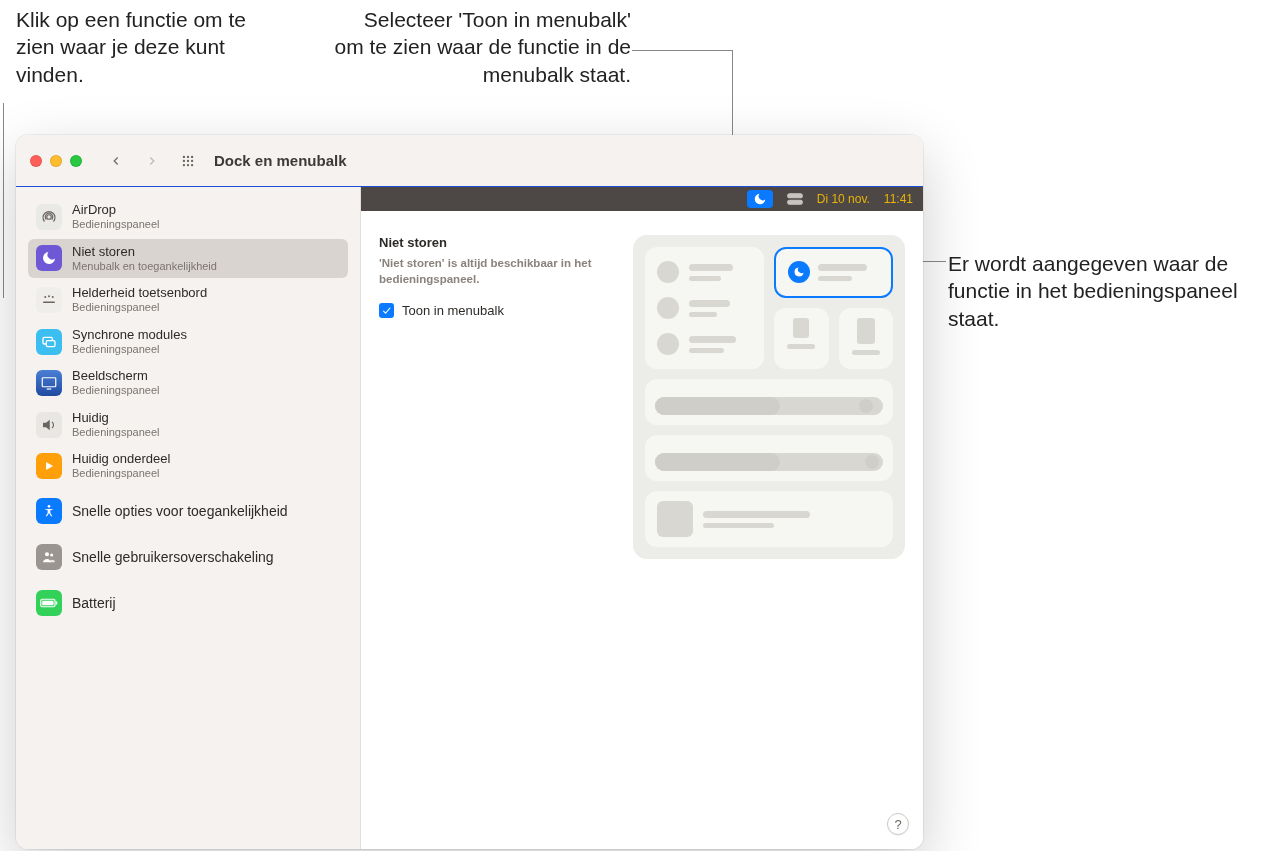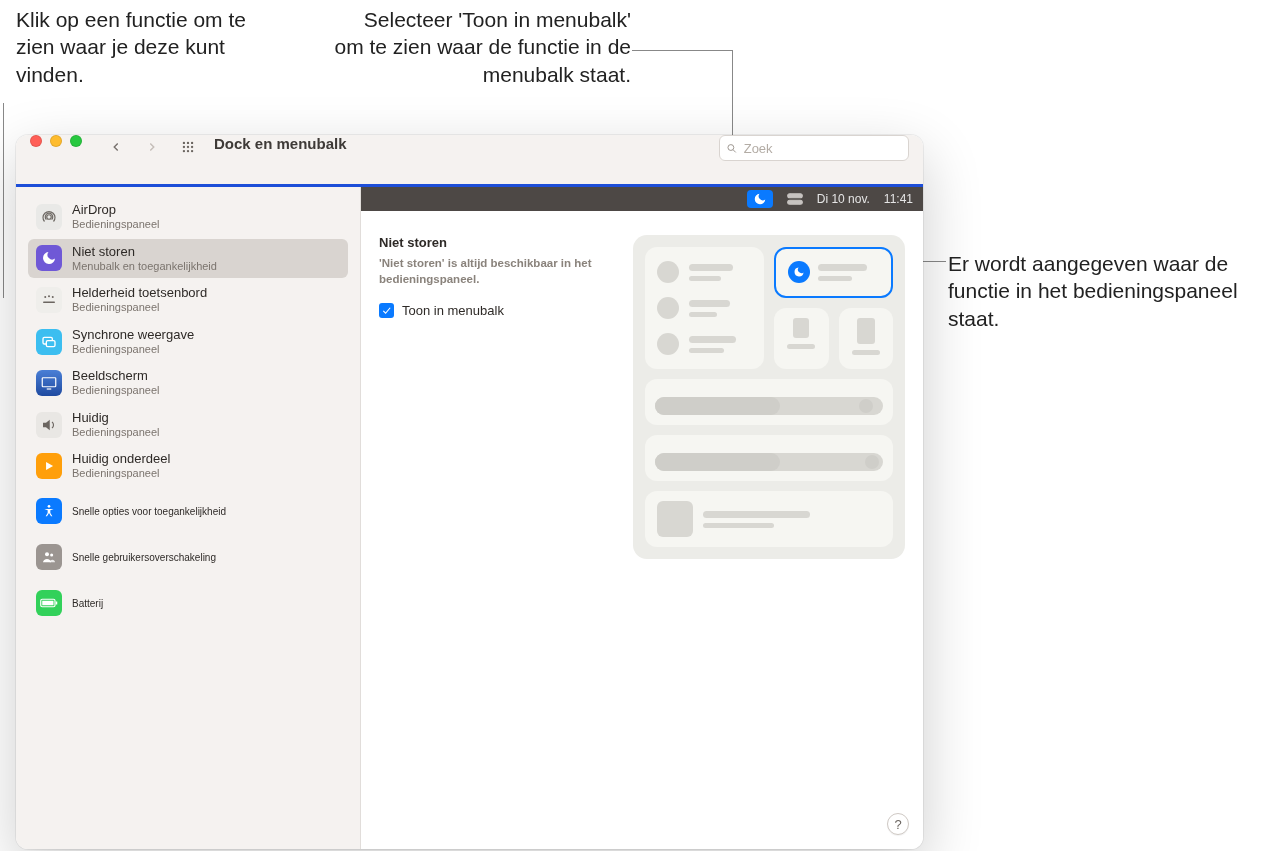--- a/index.html
+++ b/index.html
@@ -36,23 +36,24 @@
     background: #fff;
     box-shadow: 0 20px 60px rgba(0,0,0,0.20), 0 0 0 1px rgba(0,0,0,0.06);
     overflow: hidden;
     display: flex;
     flex-direction: column;
   }
 
   .titlebar {
     height: 52px;
     display: flex;
+    align-items: center;
     padding: 0 14px;
     background: #f5f2f0;
-    border-bottom: 3px solid #1d4ed8;
+    border-bottom: 1px solid #1d4ed8;
     gap: 8px;
   }
   .traffic {
     display: flex; gap: 8px; margin-right: 12px;
   }
   .traffic span {
     width: 12px; height: 12px; border-radius: 50%; display:block;
   }
   .tl-red { background:#ff5f57; border:0.5px solid rgba(0,0,0,0.1);}
   .tl-yellow { background:#febc2e; border:0.5px solid rgba(0,0,0,0.1);}
@@ -113,33 +114,33 @@
   .side-sub { font-size:11px; color:#7b746e; }
 
   .section-head {
     font-size:11px; color:#8e8780; padding:10px 8px 4px 8px;
   }
 
   .side-item-single {
     display:flex; align-items:center; gap:10px;
     padding:10px 8px; border-radius:6px;
   }
-  .side-item-single .side-title { font-size:10px; }
+  .side-item-single .side-title { font-size:14px; }
 
   
   .content {
     flex:1; background:#fff; position:relative; padding:0;
   }
 
   .mini-menubar {
     position:absolute; top:0; right:0; left:0; height:24px;
     background:#4d4845;
     display:flex; align-items:center; justify-content:flex-end;
     padding-right:10px; gap:14px;
-    color:#e5e5e5; font-size:12px;padding-left:8px;
+    color:#eab308; font-size:12px;padding-left:8px;
   }
   .mini-menubar .mb-icon { display:flex; align-items:center; justify-content:center; height:18px; }
   .mb-dnd {
     background:#0a7aff; border-radius:4px; padding:1px 6px; display:flex; align-items:center;
   }
   .mb-dnd svg { width:14px; height:14px; }
   .mb-cc svg { width:16px; height:14px; stroke:#c7c3c0; fill:#c7c3c0; }
 
   .content-inner {
     position:absolute; top:24px; left:0; right:0; bottom:0;
@@ -243,27 +244,20 @@
         <circle cx="5" cy="12" r="2"></circle>
           <circle cx="12" cy="12" r="2"></circle>
           <circle cx="19" cy="12" r="2"></circle>
         <circle cx="5" cy="19" r="2"></circle>
           <circle cx="12" cy="19" r="2"></circle>
           <circle cx="19" cy="19" r="2"></circle>
       </svg>
     </div>
     <div class="title">Dock en menubalk</div>
     <div class="spacer"></div>
-    <div class="search">
-      <svg viewBox="0 0 24 24" stroke-width="2">
-          <circle cx="10" cy="10" r="6"></circle>
-          <line x1="20" y1="20" x2="14.5" y2="14.5"></line>
-        </svg>
-      <input placeholder="Zoek" style="">
-    </div>
   </div>
 
   <div class="body">
 
     <div class="sidebar">
 
       <div class="side-item">
         <div class="side-icon" style="background:#e9e9e7;">
           <svg width="18" height="18" viewBox="0 0 24 24" fill="none" stroke="#6f6a65" stroke-width="1.6">
               <circle cx="12" cy="12" r="3"></circle>
@@ -305,21 +299,21 @@
       </div>
 
       <div class="side-item">
         <div class="side-icon" style="background:#3cbef0;">
           <svg width="16" height="16" viewBox="0 0 24 24" fill="none" stroke="#fff" stroke-width="2">
               <rect x="3" y="5" width="14" height="10" rx="2"></rect>
               <rect x="8" y="10" width="13" height="9" rx="2" fill="#3cbef0"></rect>
             </svg>
         </div>
         <div class="side-text">
-          <span class="side-title">Synchrone weergave</span>
+          <span class="side-title">Synchrone modules</span>
           <span class="side-sub">Bedieningspaneel</span>
         </div>
       </div>
 
       <div class="side-item">
         <div class="side-icon" style="background:linear-gradient(#4a7fd6,#1f4aa0);">
           <svg width="18" height="18" viewBox="0 0 24 24" fill="none" stroke="#fff" stroke-width="1.6">
               <rect x="3" y="5" width="18" height="12" rx="1"></rect>
               <line x1="9" y1="20" x2="15" y2="20"></line>
             </svg>

